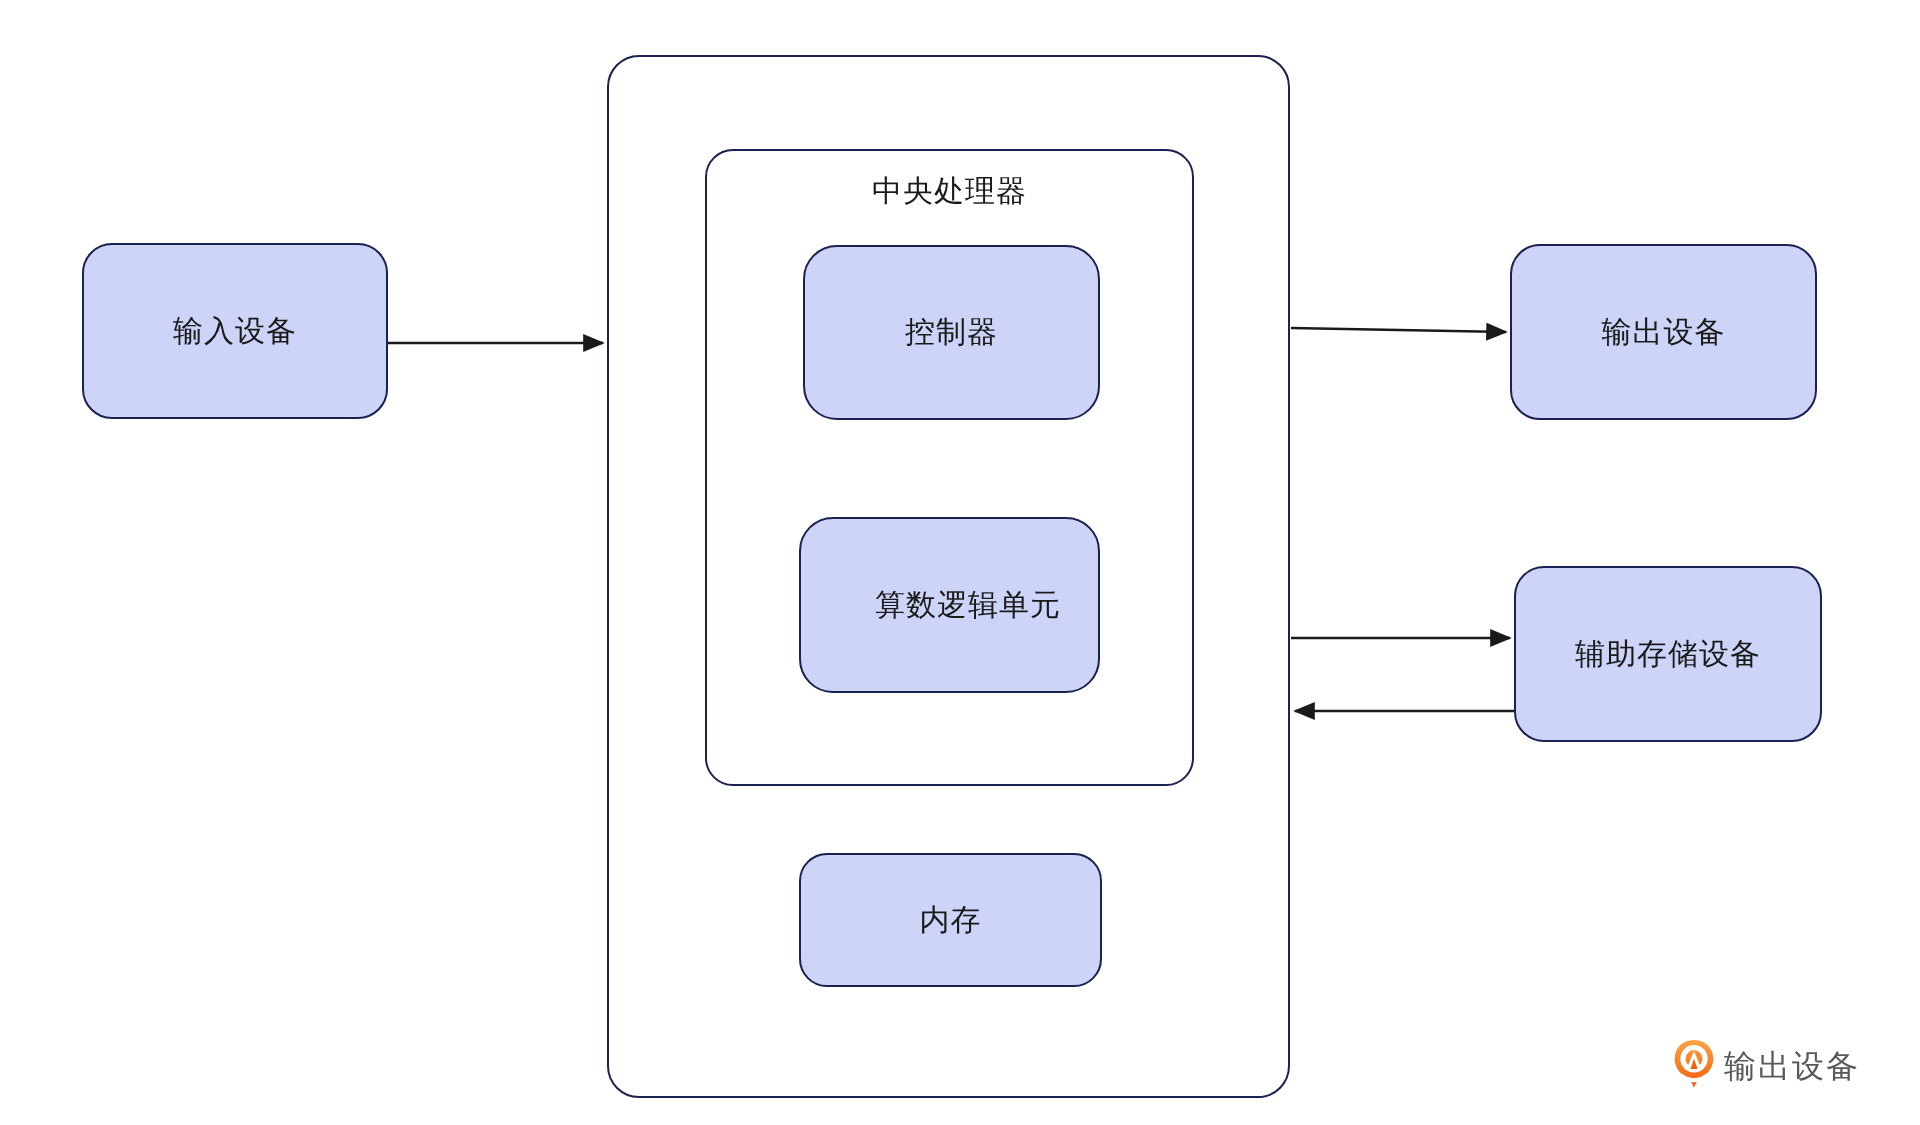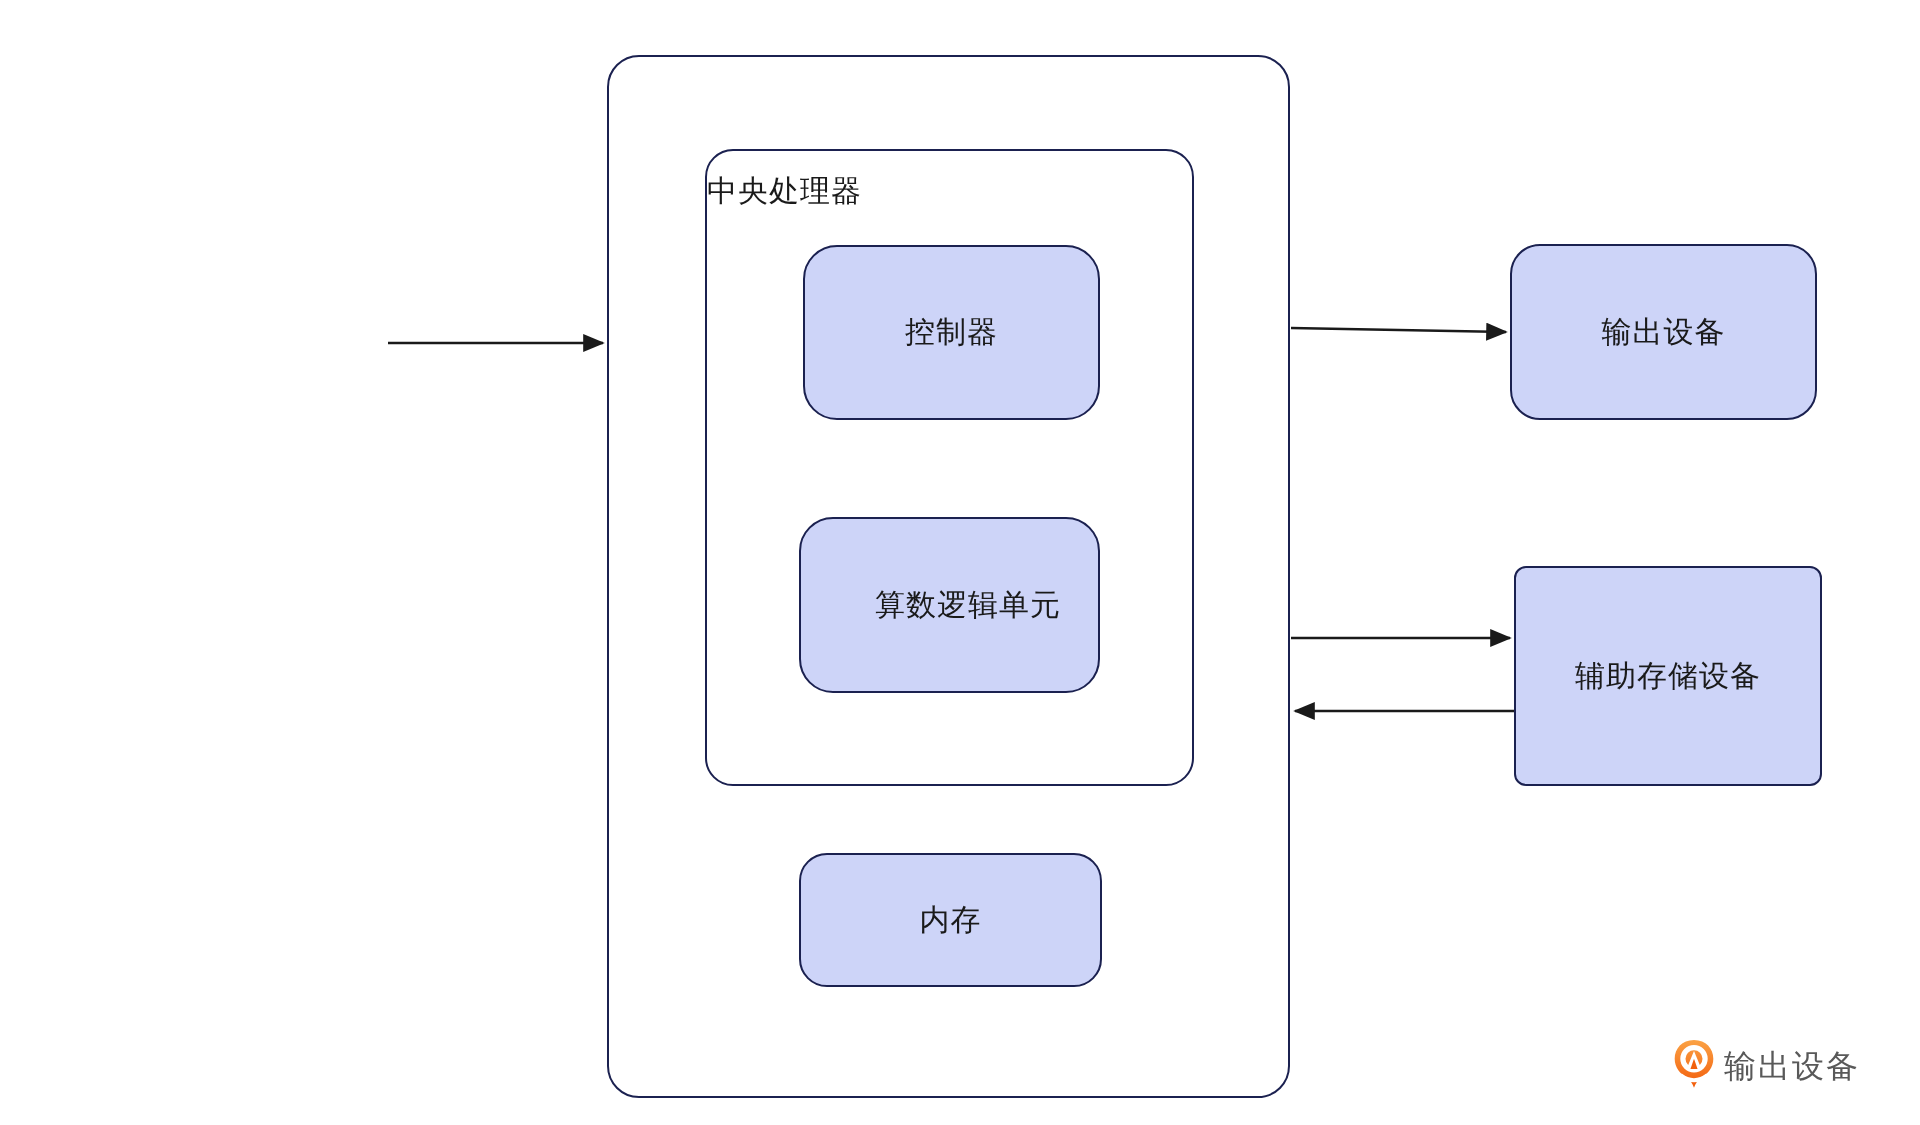--- a/index.html
+++ b/index.html
@@ -31,20 +31,21 @@
     position: absolute;
     box-sizing: border-box;
     background: transparent;
     border: 2px solid var(--node-border, #1B2150);
   }
   .group-title {
     position: absolute;
     top: 20px;
     left: 0;
     width: 100%;
+    text-align: center;
     color: var(--text-color, #1A1A1A);
     font-size: 30px;
     letter-spacing: 1px;
   }
   svg.arrows {
     position: absolute;
     left: 0;
     top: 0;
     width: 1920px;
     height: 1125px;
@@ -82,38 +83,41 @@
     <line x1="1291" y1="638" x2="1510" y2="638" stroke="#1A1A1A" stroke-width="2.5" marker-end="url(#arrowhead)"></line>
     <line x1="1514" y1="711" x2="1295" y2="711" stroke="#1A1A1A" stroke-width="2.5" marker-end="url(#arrowhead)"></line>
   </svg>
 
   <div class="group" style="left:607px; top:55px; width:683px; height:1043px; border-radius:32px;"></div>
 
   <div class="group" style="left:705px; top:149px; width:489px; height:637px; border-radius:28px;">
     <div class="group-title">中央处理器</div>
   </div>
 
+  <div class="node" style="left:82px; top:243px; width:306px; height:176px; border-radius:30px;">
+    <span>输入设备</span>
+  </div>
 
   <div class="node" style="left:803px; top:245px; width:297px; height:175px; border-radius:34px;align-items:center;">
     <span>控制器</span>
   </div>
 
   <div class="node" style="left:799px; top:517px; width:301px; height:176px; border-radius:34px;padding-left:37px;">
     <span>算数逻辑单元</span>
   </div>
 
   <div class="node" style="left:799px; top:853px; width:303px; height:134px; border-radius:28px;">
     <span>内存</span>
   </div>
 
   <div class="node" style="left:1510px; top:244px; width:307px; height:176px; border-radius:30px;">
     <span>输出设备</span>
   </div>
 
-  <div class="node" style="left:1514px; top:566px; width:308px; height:220px; border-radius:12px;">
+  <div class="node" style="left:1514px; top:566px; width:308px; height:176px; border-radius:30px;">
     <span>辅助存储设备</span>
   </div>
 
   <div class="logo">
     <svg width="44" height="56" viewBox="0 0 44 58" xmlns="http://www.w3.org/2000/svg">
       <defs>
         <linearGradient id="lg-orange" x1="0" y1="0" x2="0" y2="1">
           <stop offset="0" stop-color="#FBA245"></stop>
           <stop offset="1" stop-color="#F25B09"></stop>
         </linearGradient>

